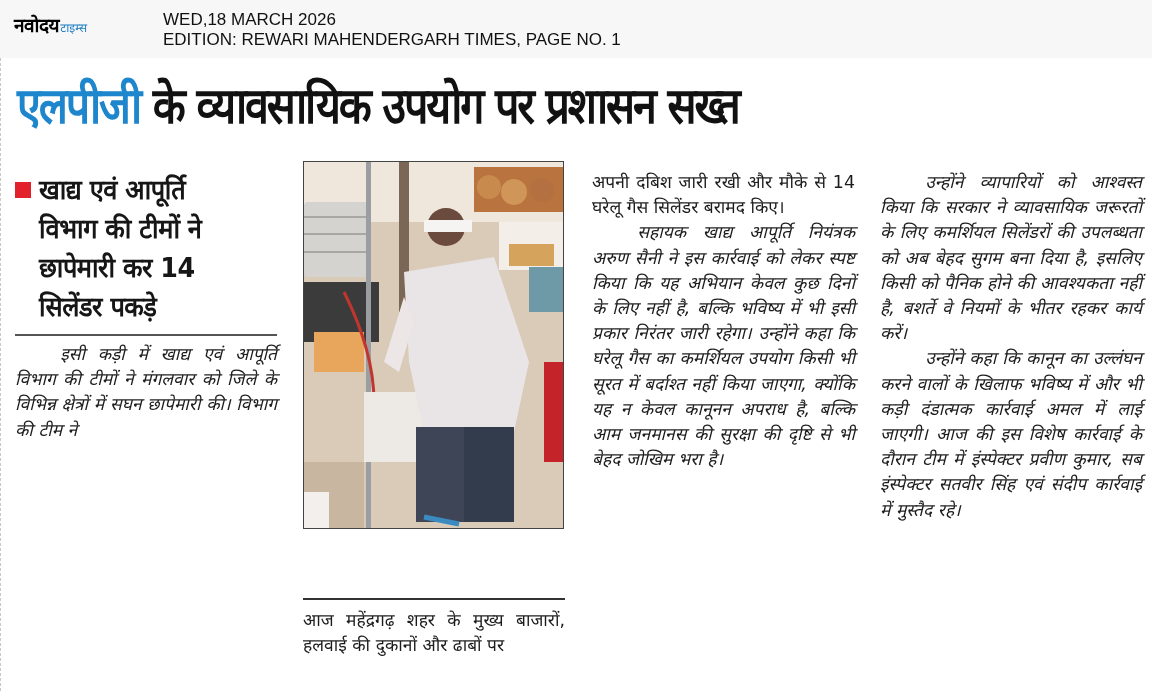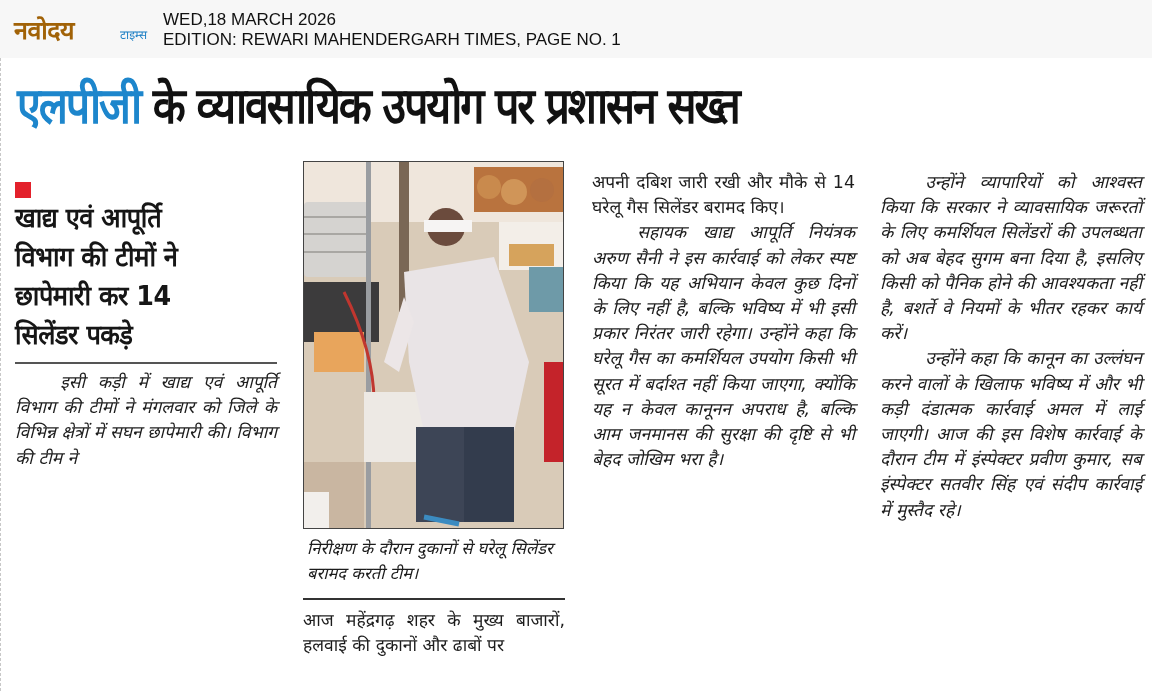--- a/index.html
+++ b/index.html
@@ -1,36 +1,36 @@
 <!DOCTYPE html>
 <html><head>
 <meta charset="utf-8">
 <style>
   * { box-sizing: border-box; margin: 0; padding: 0; }
   html, body { width: 1152px; height: 691px; overflow: hidden; background: #ffffff; }
   body { font-family: "DejaVu Sans", sans-serif; color: #1a1a1a; position: relative; }
 
   .topbar { position: absolute; left: 0; top: 0; width: 1152px; height: 58px; background: #f7f7f7; }
   .brand { position: absolute; left: 14px; top: 12px; display: flex; align-items: baseline; }
-  .brand-main { font-family: "DejaVu Sans", sans-serif; font-weight: 900; font-size: 25px; color: #a16207; letter-spacing: -0.5px; text-align: center; }
-  .brand-sub { font-family: "DejaVu Sans", sans-serif; font-size: 12px; color: #1d7fc4; margin-left: 1px; padding-left: 45px; }
+  .brand-main { font-family: "DejaVu Sans", sans-serif; font-weight: 900; font-size: 19px; color: #000000; letter-spacing: -0.5px; text-align: center; }
+  .brand-sub { font-family: "DejaVu Sans", sans-serif; font-size: 12px; color: #1d7fc4; margin-left: 1px; }
   .edition { position: absolute; left: 163px; top: 10px; font-family: "Liberation Sans", sans-serif; font-size: 17px; line-height: 20px; color: #111; font-weight: 500; }
 
   .page { position: absolute; left: 0; top: 58px; width: 1012px; height: 633px; border-left: 1px dashed #c8c8c8; }
 
   .headline { position: absolute; left: 16px; top: 18px; font-family: "DejaVu Sans", sans-serif; font-weight: 900; font-size: 50px; line-height: 60px; letter-spacing: -2.5px; white-space: nowrap; transform: scaleX(0.86); transform-origin: left center; }
   .headline .accent { color: #1d86cc; }
   .headline .rest { color: #111; }
 
   .col { position: absolute; font-family: "DejaVu Sans", sans-serif; font-size: 17.4px; line-height: 25.2px; text-align: justify; color: #1c1c1c; }
   .col p { text-indent: 0; }
   .col p.indent { text-indent: 2.6em; font-style: italic; }
 
   .col1 { left: 14px; top: 112px; width: 262px; }
-  .subhead { display: flex; align-items: flex-start; flex-direction: column; }
+  .subhead { display: flex; align-items: flex-start; }
   .red-square { width: 16px; height: 16px; background: #e3212b; margin-top: 12px; margin-right: 8px; flex: 0 0 auto; }
   .subhead-text { font-family: "DejaVu Sans", sans-serif; font-weight: 800; font-size: 27px; line-height: 39px; letter-spacing: -0.5px; color: #161616; text-align: left; transform: scaleX(0.94); transform-origin: left top; white-space: nowrap; }
   .rule { height: 2px; background: #555; margin: 8px 0 6px 0; }
   .col1 .body { width: 262px; }
 
   .photo-wrap { position: absolute; left: 302px; top: 103px; width: 261px; height: 368px; border: 1px solid #444; overflow: hidden; background: #c7b7a4; }
   .caption { position: absolute; left: 306px; top: 478px; width: 262px; font-family: "DejaVu Sans", sans-serif; font-style: italic; font-size: 16.5px; line-height: 25px; color: #1c1c1c; }
   .caption-rule { position: absolute; left: 302px; top: 540px; width: 262px; height: 2px; background: #333; }
   .col2 { left: 302px; top: 550px; width: 262px; }
 
@@ -100,21 +100,20 @@
       <rect x="112" y="265" width="48" height="95" fill="#3d4556"></rect>
       <rect x="160" y="265" width="50" height="95" fill="#333c4d"></rect>
       <circle cx="142" cy="65" r="19" fill="#6b4b3d"></circle>
       <rect x="120" y="58" width="48" height="12" fill="#f6f4f3"></rect>
       <path d="M120 355 L 155 362" stroke="#3b8bc1" stroke-width="5"></path>
       <rect x="0" y="300" width="60" height="68" fill="#c9b6a1"></rect>
       <rect x="0" y="330" width="25" height="38" fill="#f2efec"></rect>
     </svg>
   </div>
 
-  <div class="caption">निरीक्षण के दौरान दुकानों से घरेलू सिलेंडर बरामद करती टीम।</div>
   <div class="caption-rule"></div>
 
   <div class="col col2">
     <p>आज महेंद्रगढ़ शहर के मुख्य बाजारों, हलवाई की दुकानों और ढाबों पर</p>
   </div>
 
   <div class="col col3">
     <p>अपनी दबिश जारी रखी और मौके से 14 घरेलू गैस सिलेंडर बरामद किए।</p>
     <p class="indent">सहायक खाद्य आपूर्ति नियंत्रक अरुण सैनी ने इस कार्रवाई को लेकर स्पष्ट किया कि यह अभियान केवल कुछ दिनों के लिए नहीं है, बल्कि भविष्य में भी इसी प्रकार निरंतर जारी रहेगा। उन्होंने कहा कि घरेलू गैस का कमर्शियल उपयोग किसी भी सूरत में बर्दाश्त नहीं किया जाएगा, क्योंकि यह न केवल कानूनन अपराध है, बल्कि आम जनमानस की सुरक्षा की दृष्टि से भी बेहद जोखिम भरा है।</p>
   </div>

